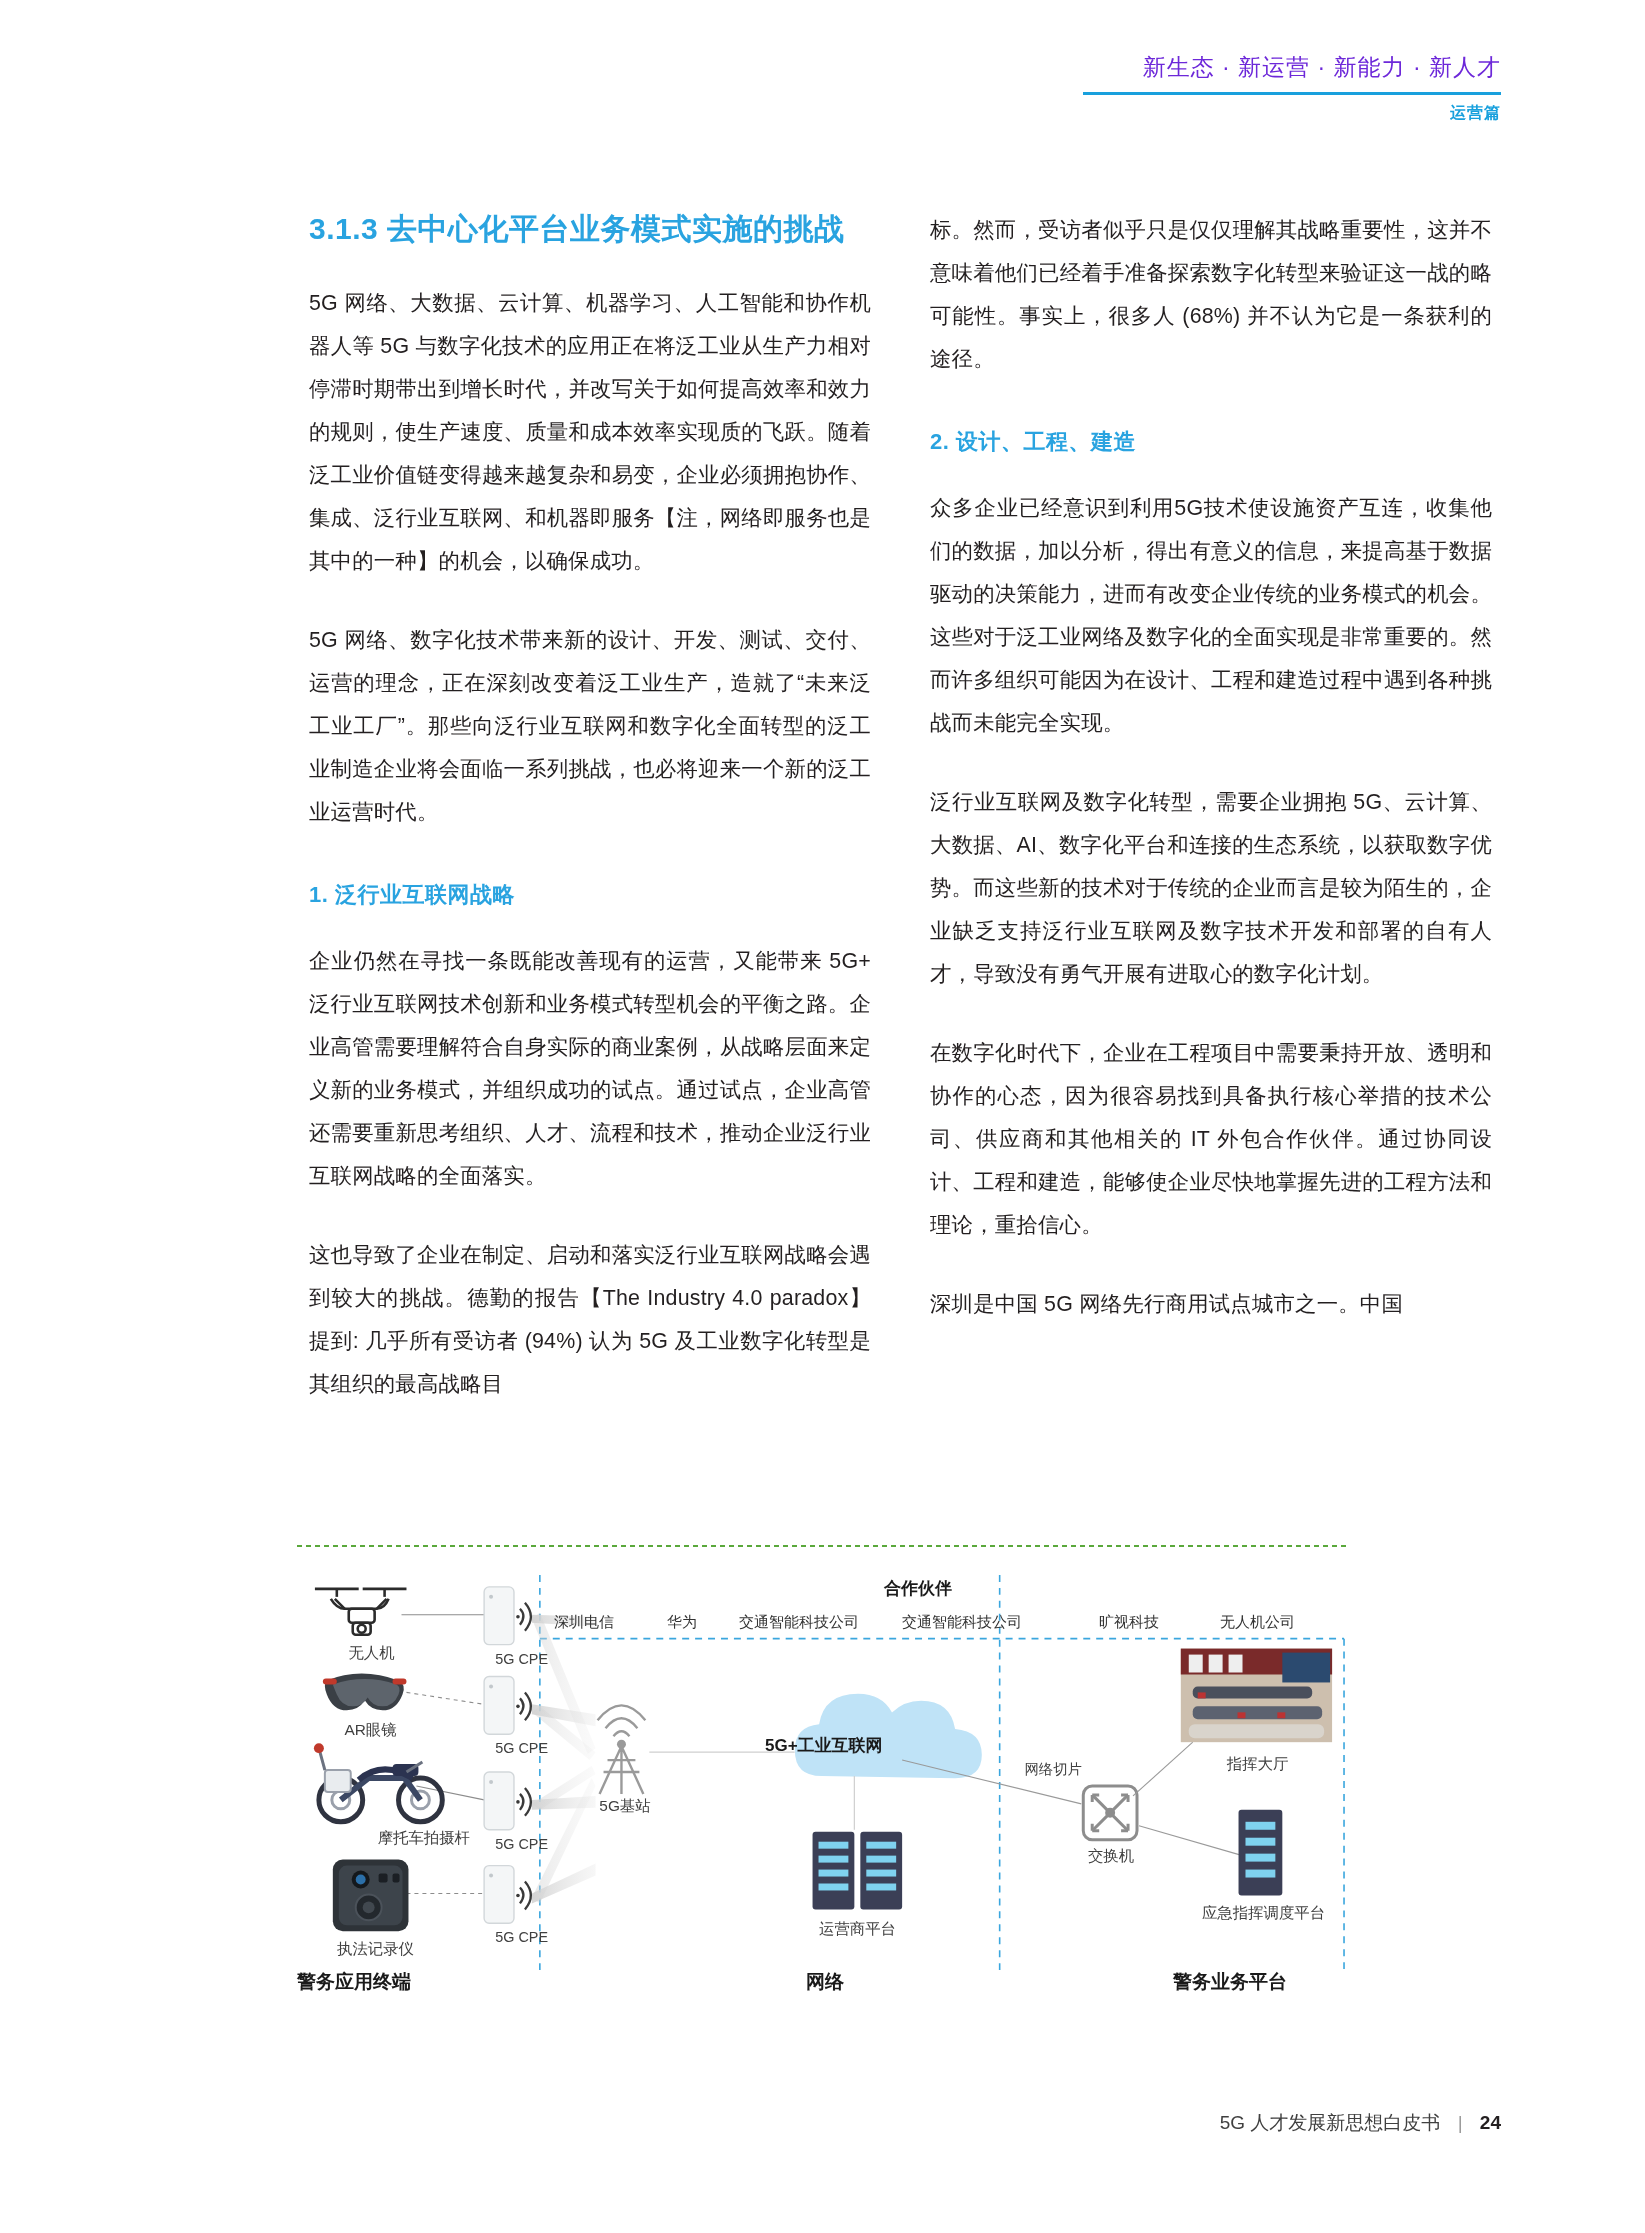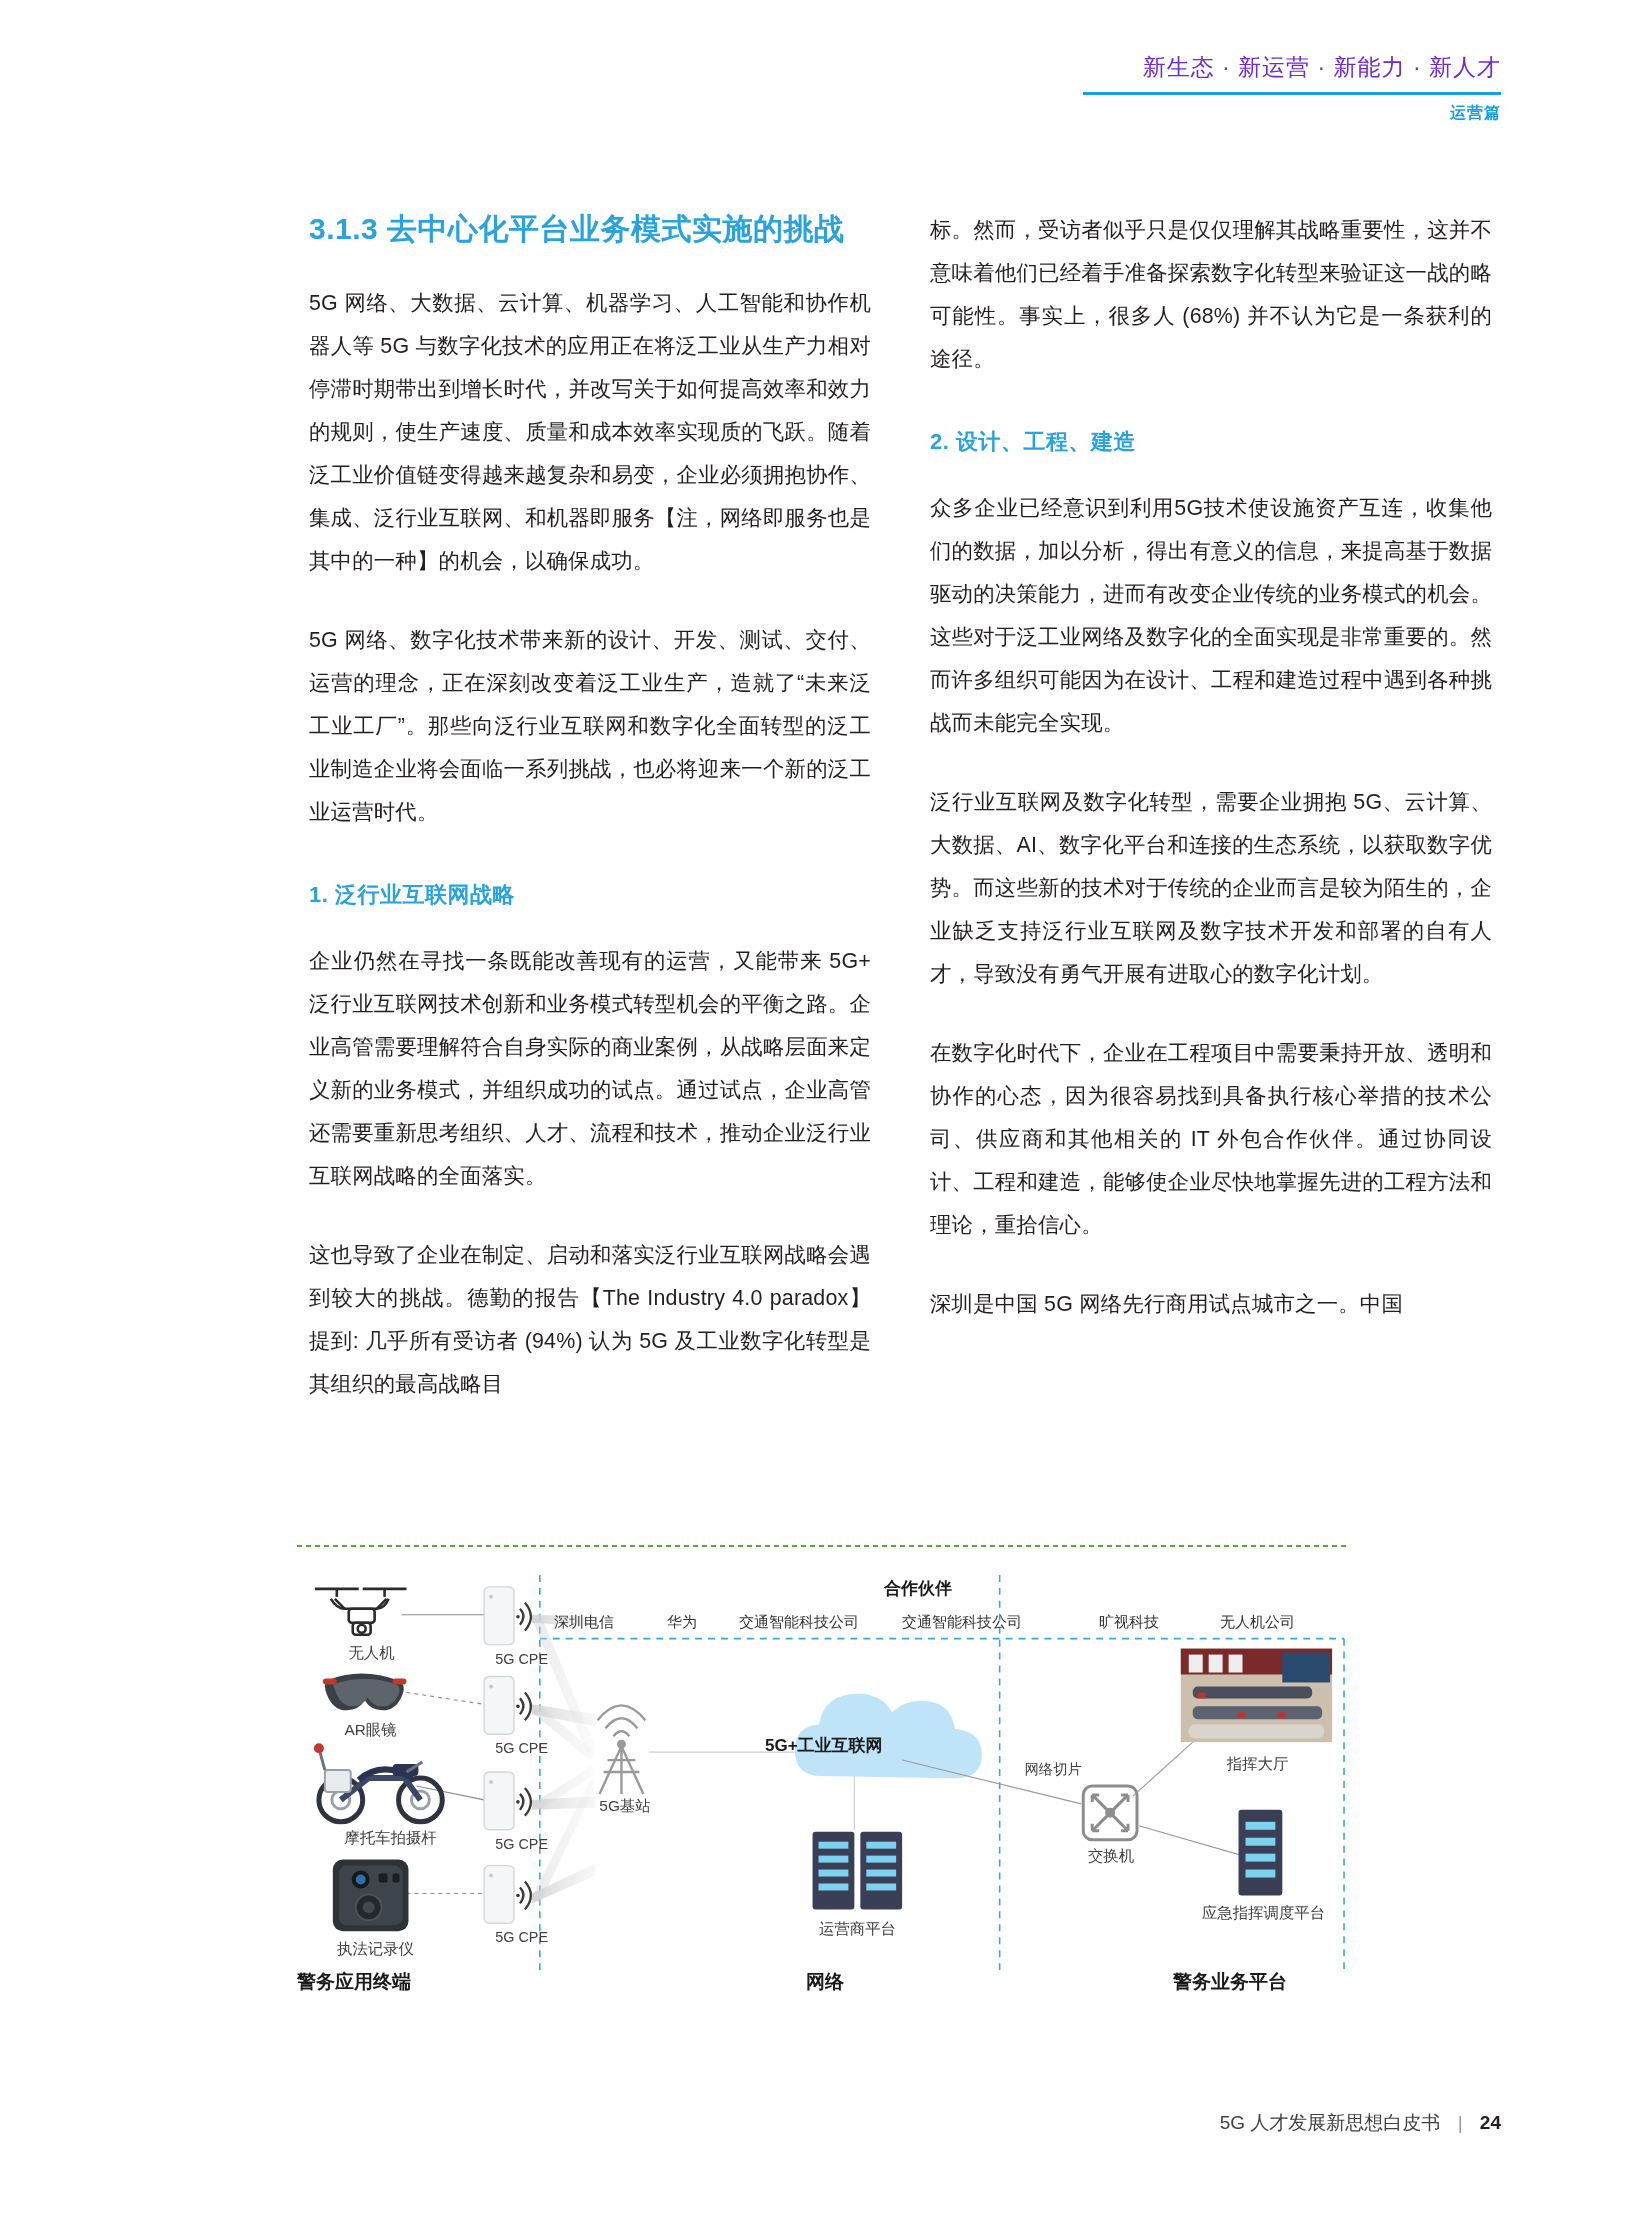--- a/index.html
+++ b/index.html
@@ -305,21 +305,21 @@
         <circle cx="64" cy="316" r="5" fill="#2b6fa8"></circle>
         <rect x="82" y="310" width="9" height="9" rx="2" fill="#1b1f24"></rect>
         <rect x="96" y="310" width="7" height="9" rx="2" fill="#1b1f24"></rect>
         <circle cx="72" cy="344" r="13" fill="#23282d" stroke="#4b525a" stroke-width="2"></circle>
         <circle cx="72" cy="344" r="6" fill="#41484f"></circle>
       </g>
     </svg>
 
     <div class="d-label" style="left:20px;  top:78px;  width:109px;">无人机</div>
     <div class="d-label" style="left:14px;  top:155px; width:119px;">AR眼镜</div>
-    <div class="d-label" style="left:14px;  top:263px; width:159px;">摩托车拍摄杆</div>
+    <div class="d-label" style="left:14px;  top:263px; width:159px;text-align:right;">摩托车拍摄杆</div>
     <div class="d-label" style="left:14px;  top:374px; width:129px;">执法记录仪</div>
 
     <div class="d-label sm" style="left:157px; top:86px;  width:94px;">5G CPE</div>
     <div class="d-label sm" style="left:157px; top:175px; width:94px;">5G CPE</div>
     <div class="d-label sm" style="left:157px; top:271px; width:94px;">5G CPE</div>
     <div class="d-label sm" style="left:157px; top:364px; width:94px;">5G CPE</div>
 
     <div class="d-label" style="left:281px; top:231px; width:94px;">5G基站</div>
     <div class="cloud-text" style="left:468px; top:169px;">5G+工业互联网</div>
     <div class="d-label" style="left:476px; top:354px; width:169px;">运营商平台</div>

